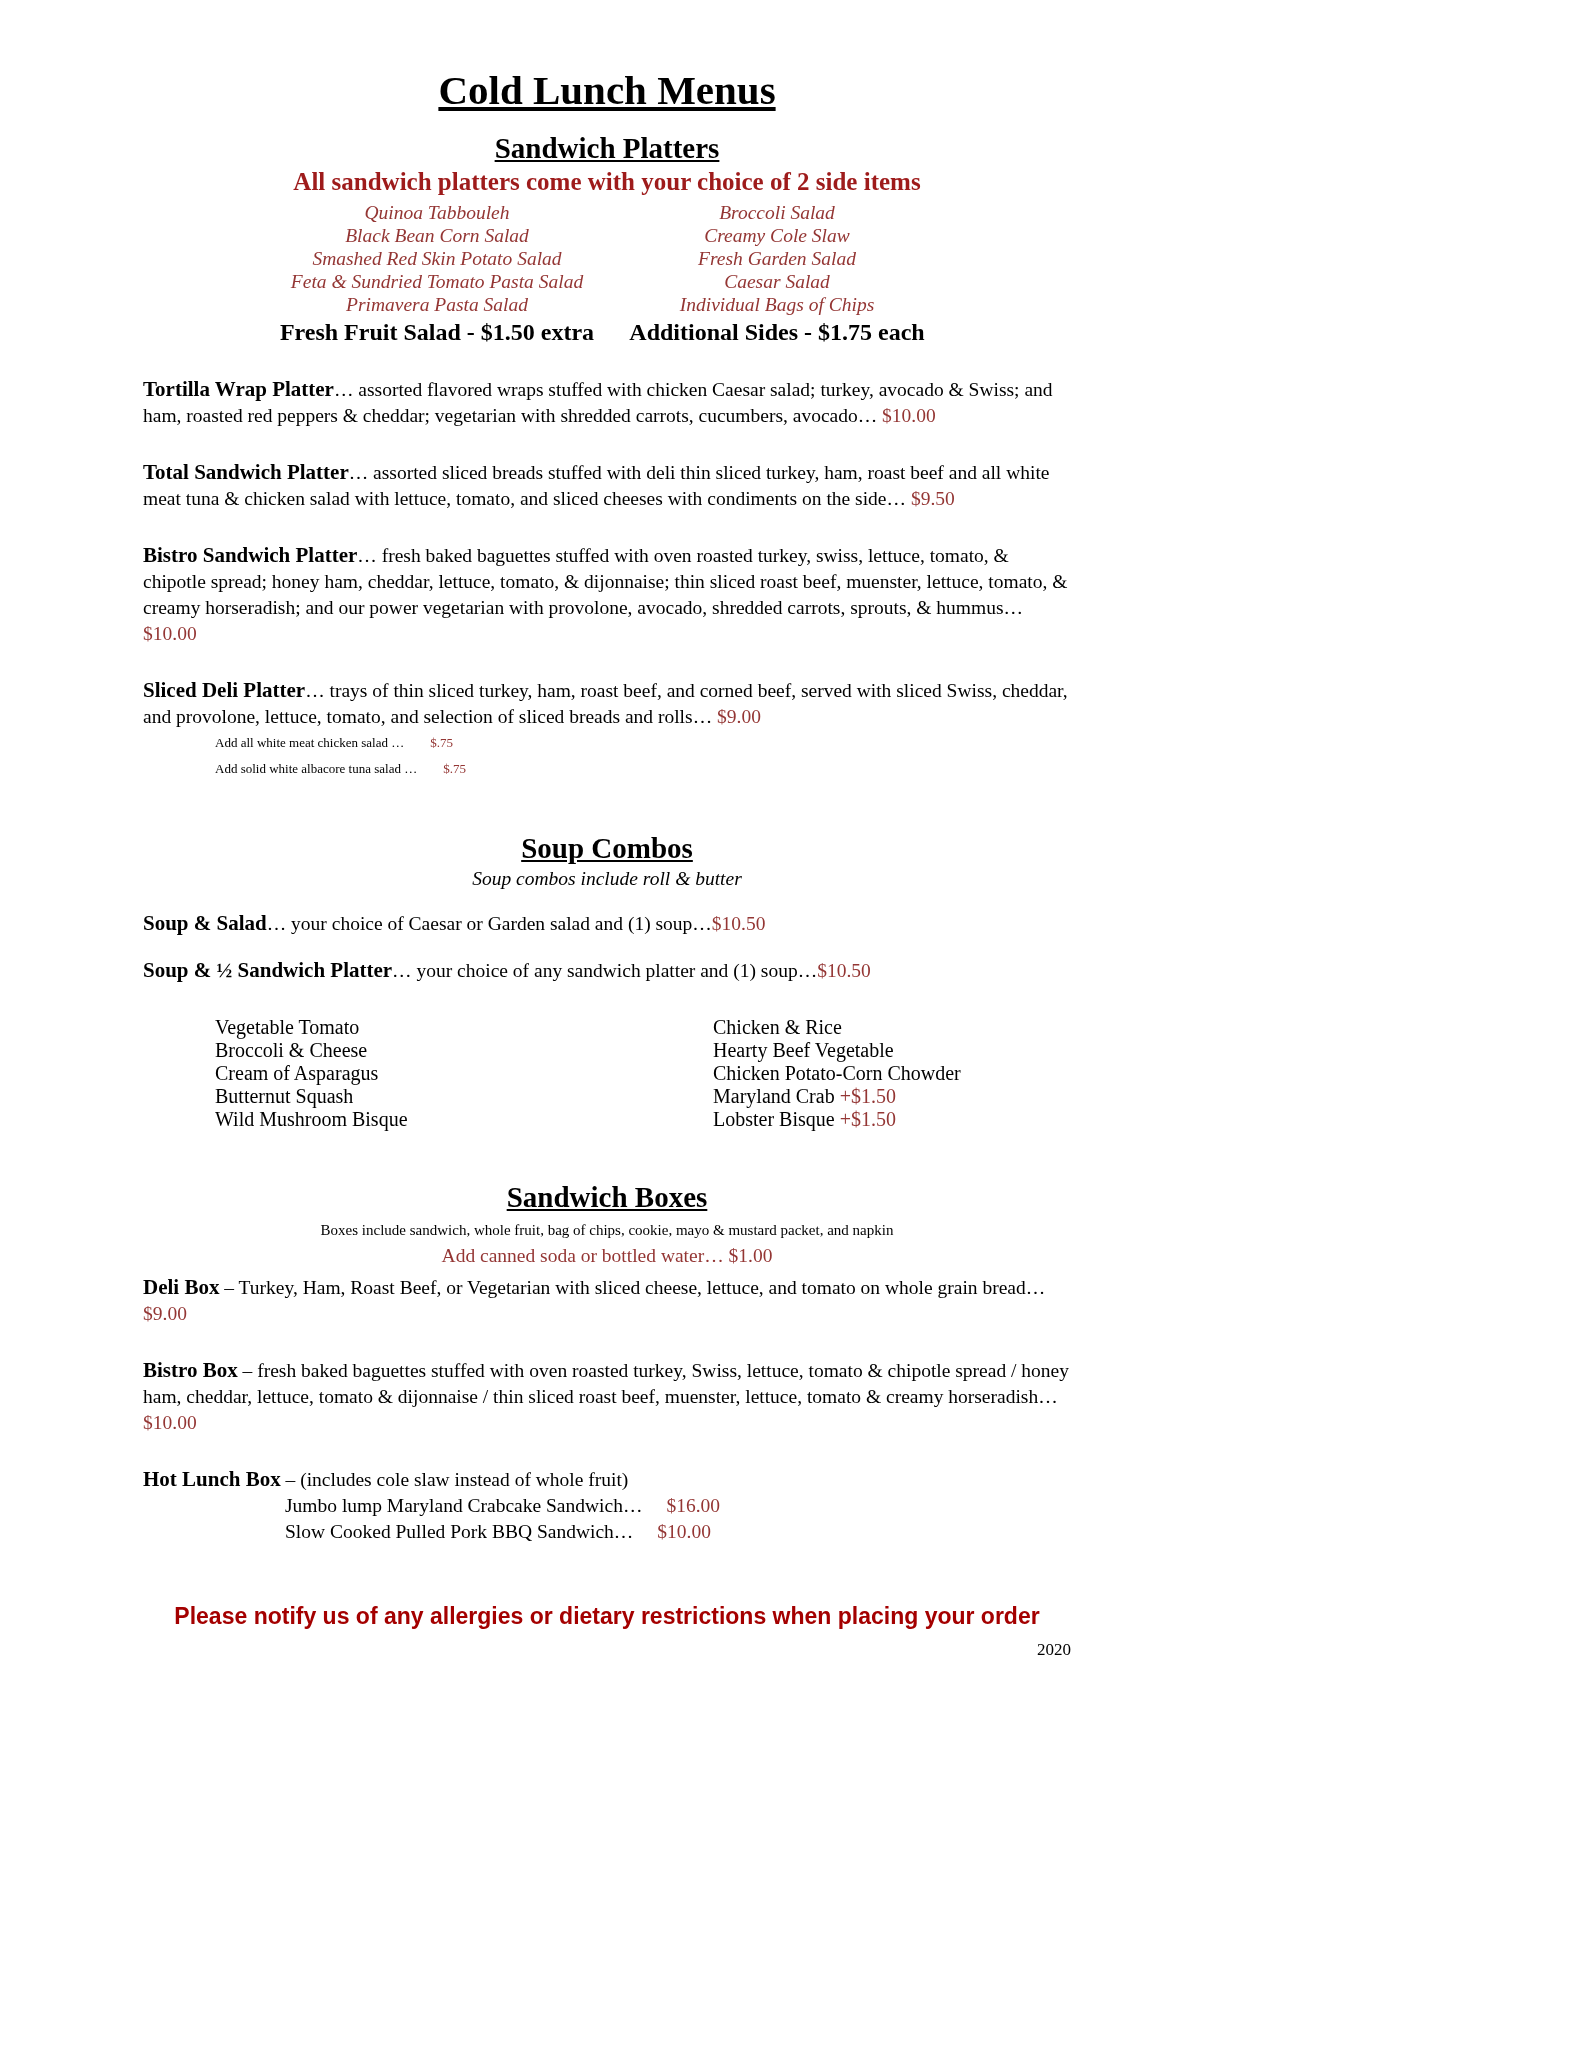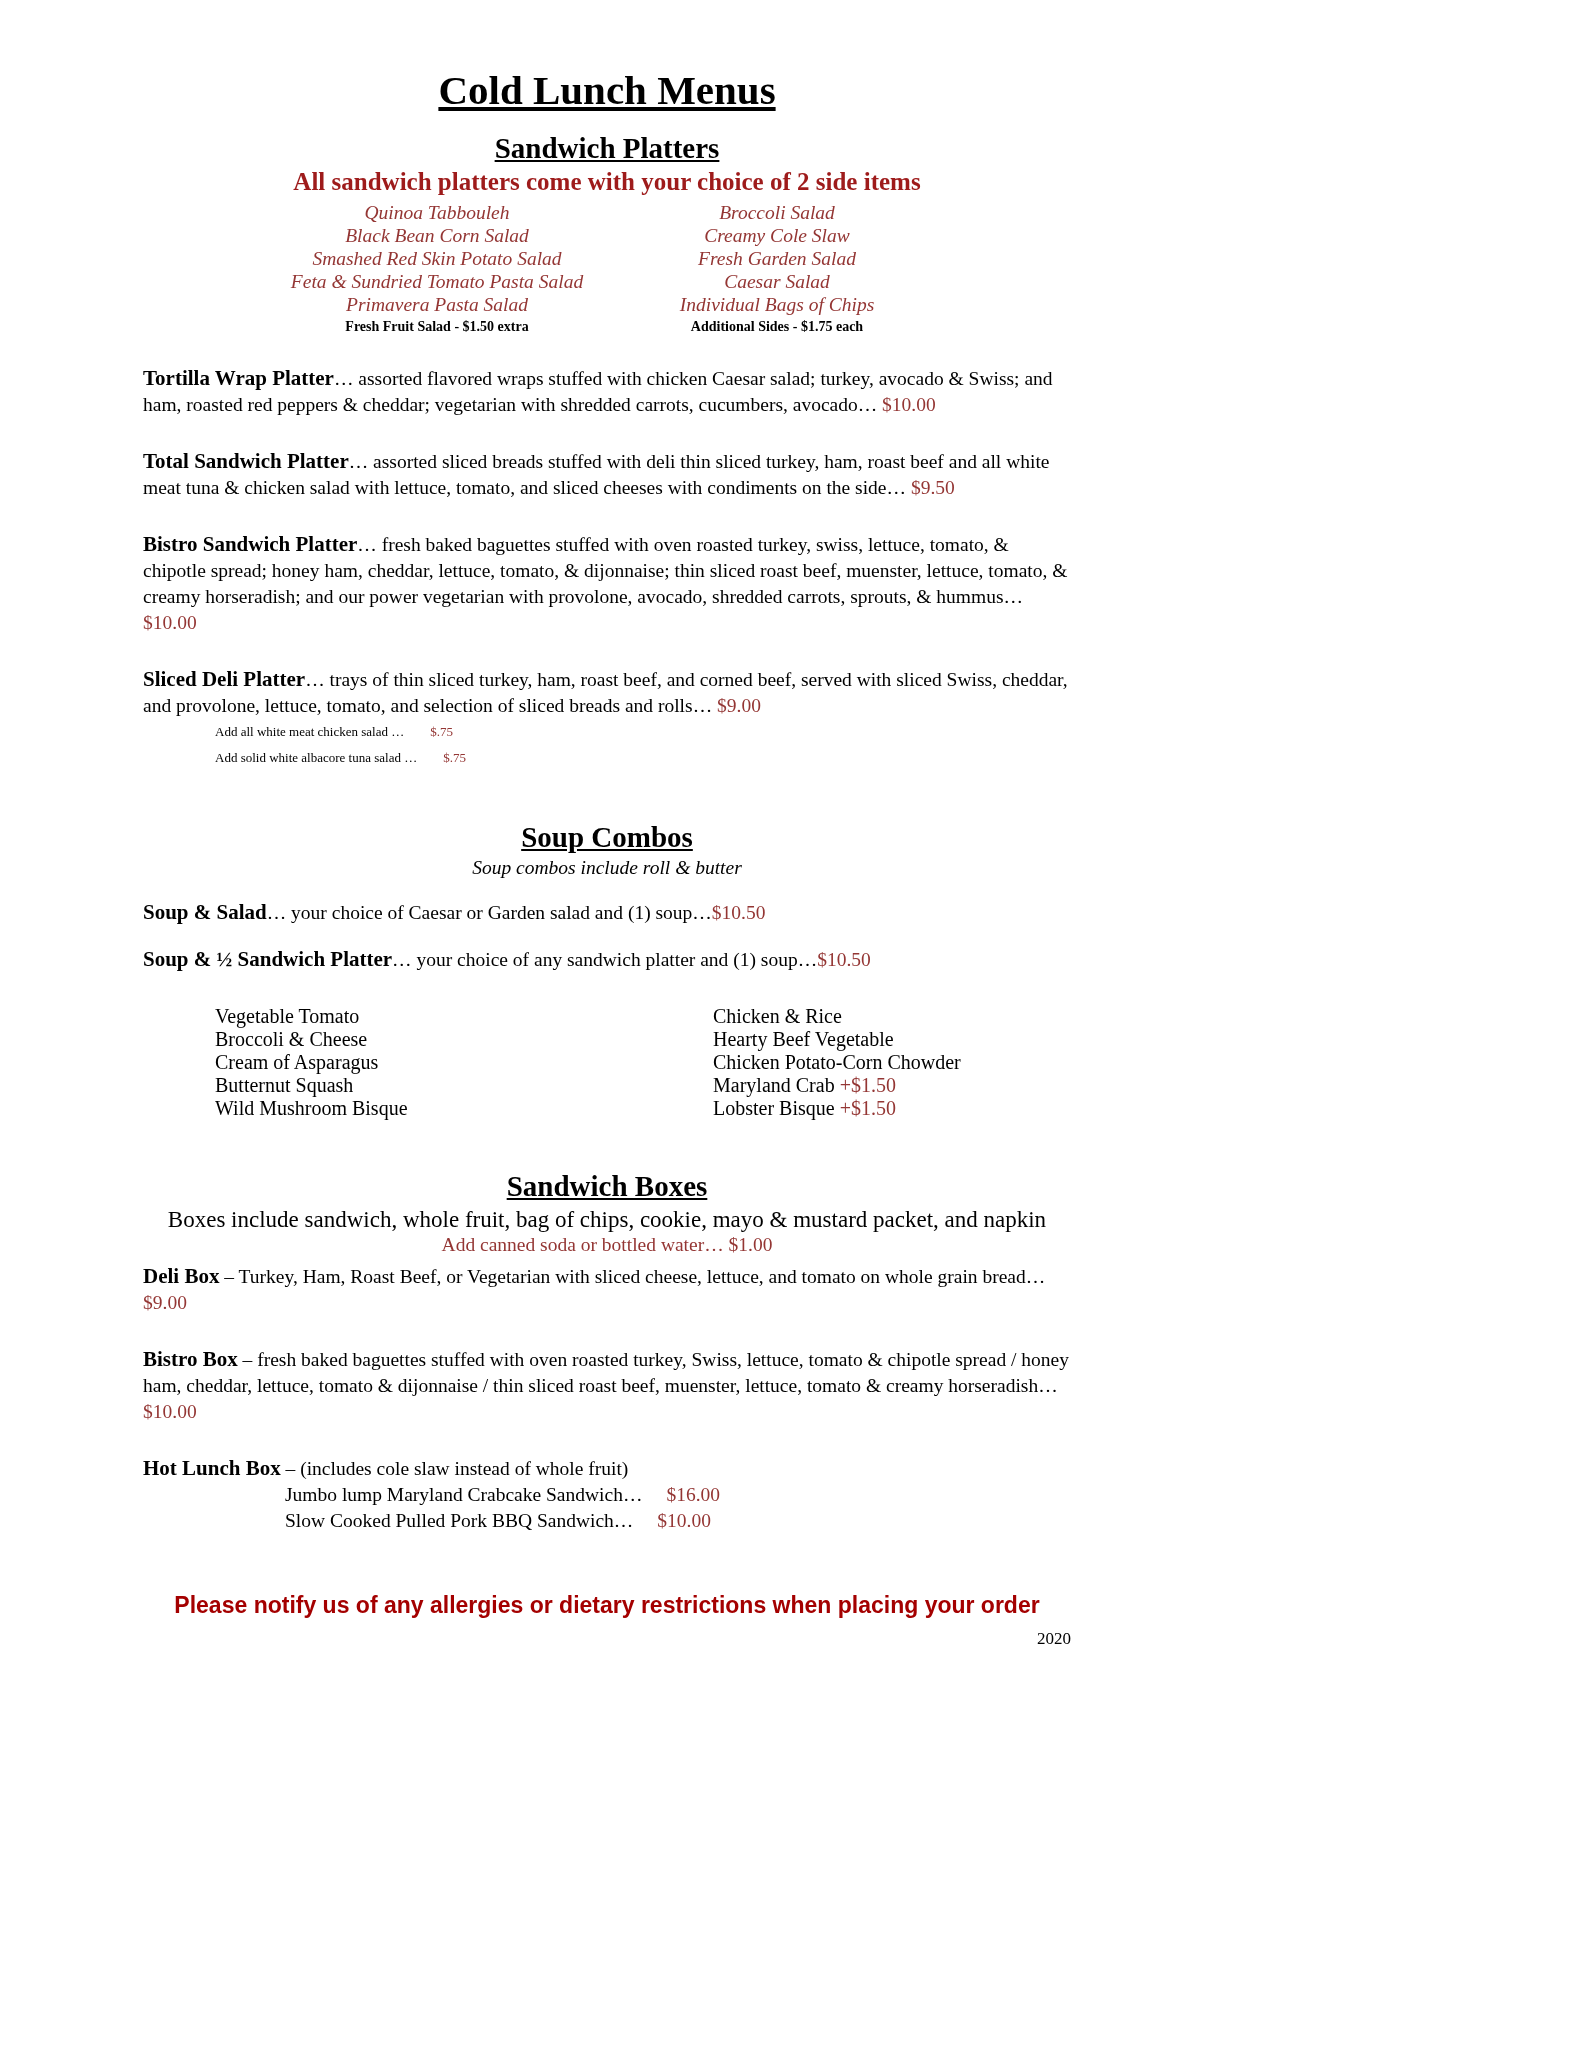--- a/index.html
+++ b/index.html
@@ -18,40 +18,40 @@
     font-size:29px; font-weight:bold; text-align:center;
     text-decoration:underline;
   }
   .subhead { font-size:25px; font-weight:bold; text-align:center; color:#9E1B1B; margin-top:3px; }
 
   .sides-grid { display:flex; width:680px; margin:5px auto 0;font-style:italic; }
   .sides-col { flex:1; text-align:center; }
   .side-cell { font-size:19.5px; line-height:23px; color:#943634; }
 
   .extras-grid { display:flex; width:680px; margin:3px auto 0; }
-  .extras-cell { flex:1; text-align:center; font-size:14px; font-weight:bold; color:#000; }
+  .extras-cell { flex:1; text-align:center; font-size:24px; font-weight:bold; color:#000; }
 
   .item { margin-top:30px; font-size:19.5px; line-height:26px; }
   .item-name { font-weight:bold; font-size:21px; }
   .price { color:#943634; }
 
   .addons { margin-left:72px; }
   .addon-line { font-size:13px; line-height:26px; }
   .addon-line .price { margin-left:26px; }
 
   .section { margin-top:50px; }
   .italic-note { text-align:center; font-style:italic; font-size:19.5px; margin-top:3px; }
   .soup-item { margin-top:20px; font-size:19.5px; line-height:26px; }
 
   .soup-lists { display:flex; margin:32px 0 0 72px; }
   .soup-col-left { width:498px; }
   .soup-col-right { flex:1; }
   .soup-cell { font-size:20px; line-height:23px; }
 
-  .center-note { text-align:center; font-size:23px; line-height:25px; margin-top:4px; }
+  .center-note { text-align:center; font-size:15px; line-height:25px; margin-top:4px; }
   .red-note { text-align:center; font-size:19.5px; line-height:25px; color:#943634; }
 
   .sub-lines { margin-left:142px; }
   .sub-line { font-size:19.5px; line-height:26px; }
   .sub-line .price { margin-left:24px; }
 
   .footer-note {
     margin-top:58px; text-align:center;
     font-family:"Liberation Sans", sans-serif; font-weight:bold;
     font-size:23px; color:#A40000;

